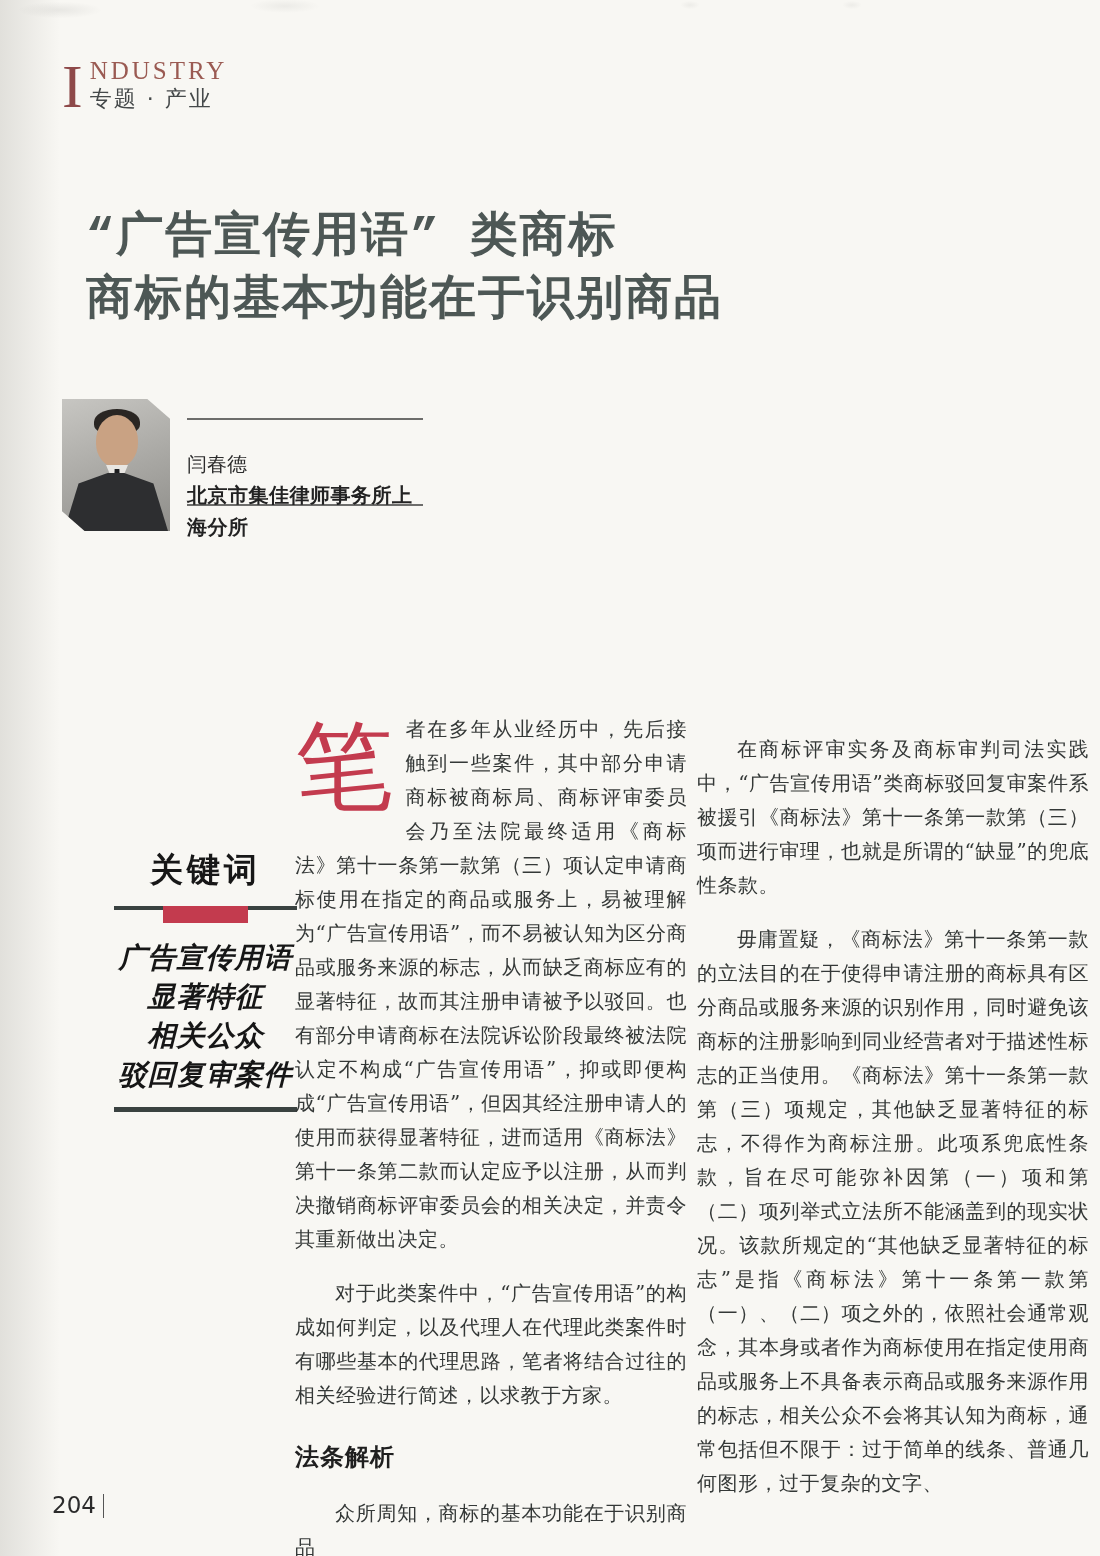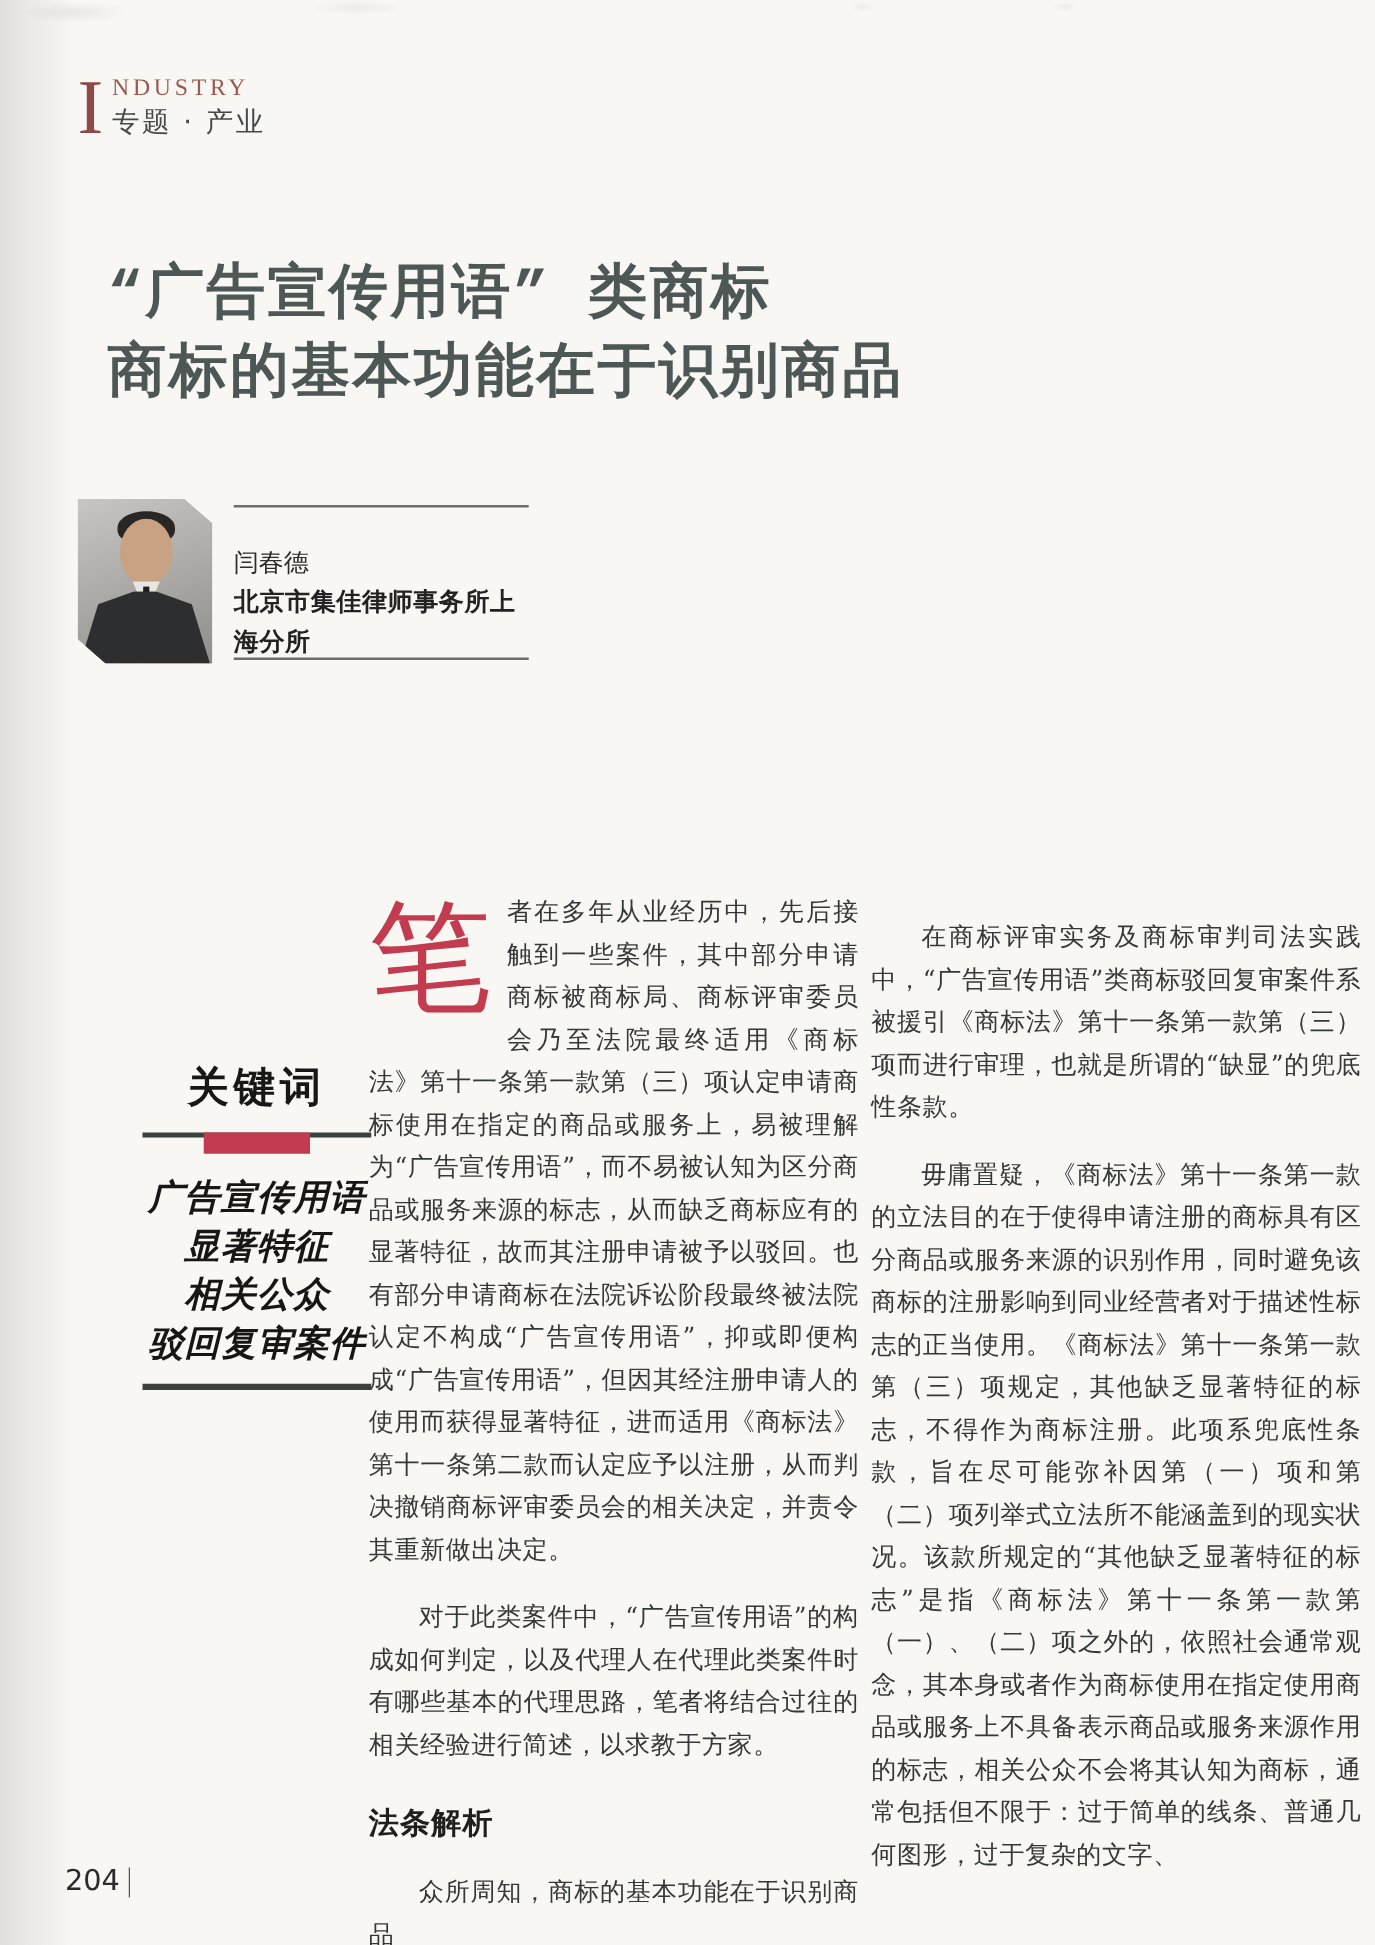--- a/index.html
+++ b/index.html
@@ -27,21 +27,21 @@
   }
 
   
   .header { position:absolute; left:62px; top:58px; display:flex; align-items:flex-start; }
   .header .initial {
     font-family:"Liberation Serif", serif;
     font-size:62px; line-height:56px; color:#8e4949; margin-right:7px;
   }
   .header .word {
     font-family:"Liberation Serif", serif;
-    font-size:19px; line-height:26px; letter-spacing:3px; color:#9a5a52;
+    font-size:25px; line-height:26px; letter-spacing:3px; color:#9a5a52;
   }
   .header .sub {
     font-family:"DejaVu Sans", sans-serif;
     font-size:22px; line-height:30px; letter-spacing:2px; color:#45494a;
   }
 
   
   .title {
     position:absolute; left:86px; top:206px;
     font-family:Liberation Mono, monospace;
@@ -71,21 +71,21 @@
   }
   .photo .shirt {
     position:absolute; left:44px; top:66px; width:22px; height:26px;
     background:#e8e6e2; clip-path:polygon(0 0, 100% 0, 50% 100%);
   }
   .photo .tie {
     position:absolute; left:51px; top:70px; width:8px; height:60px;
     background:#1d1e20; clip-path:polygon(20% 0, 80% 0, 100% 100%, 0 100%);
   }
   .author-info {
-    margin-left:17px; width:236px; height:124px; margin-top:5px;
+    margin-left:17px; width:236px; height:88px; margin-top:19px;
     border-top:2px solid #6d6d6b; border-bottom:2px solid #6d6d6b;
     padding-top:29px;
     font-family:"DejaVu Sans", sans-serif;
   }
   .author-name { font-size:20px; color:#2c2c2c; line-height:30px; }
   .author-affil { font-size:20px; font-weight:bold; color:#222; line-height:32px; letter-spacing:0.5px; }
 
   
   .keywords { position:absolute; left:78px; top:848px; width:183px; text-align:center;margin-left:36px; }
   .kw-heading {
@@ -113,21 +113,21 @@
   .col-2 { left:697px; }
   .dropcap {
     float:left;
     font-size:98px; line-height:100px;
     color:#c33b4e; margin:4px 12px 0 0;
     font-family:"DejaVu Serif", serif;
   }
   .para { text-indent:0; }
   .para.indent { text-indent:2em;margin-top:20px; }
   .section-heading {
-    font-family:Liberation Serif, serif; font-weight:bold;
+    font-family:Liberation Mono, monospace; font-weight:bold;
     font-size:24px; color:#1f1f1f; margin:30px 0 10px 0; letter-spacing:1px;
   }
 
   
   .pagenum {
     position:absolute; left:52px; top:1492px;
     font-family:"DejaVu Sans", sans-serif;
     font-size:23px; color:#2b2b2b; display:flex; align-items:flex-end;
   }
   .pagenum .divider { width:1px; height:24px; background:#555; margin-left:7px; }

